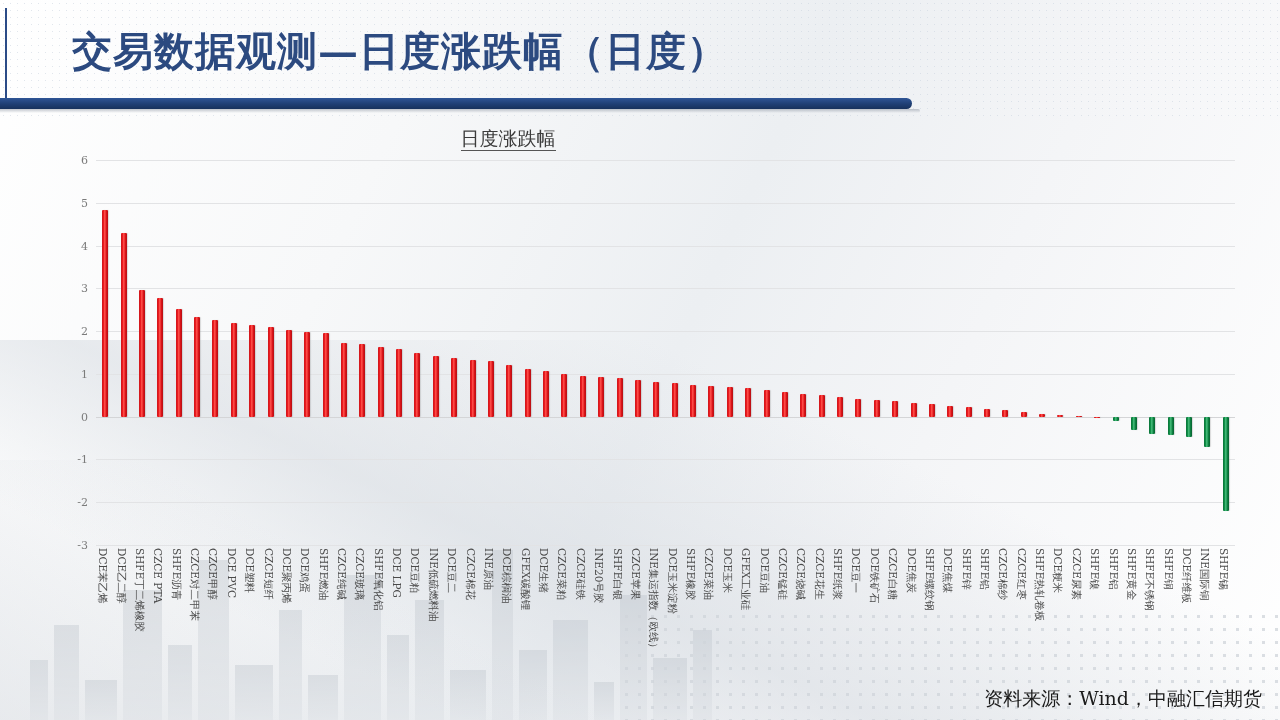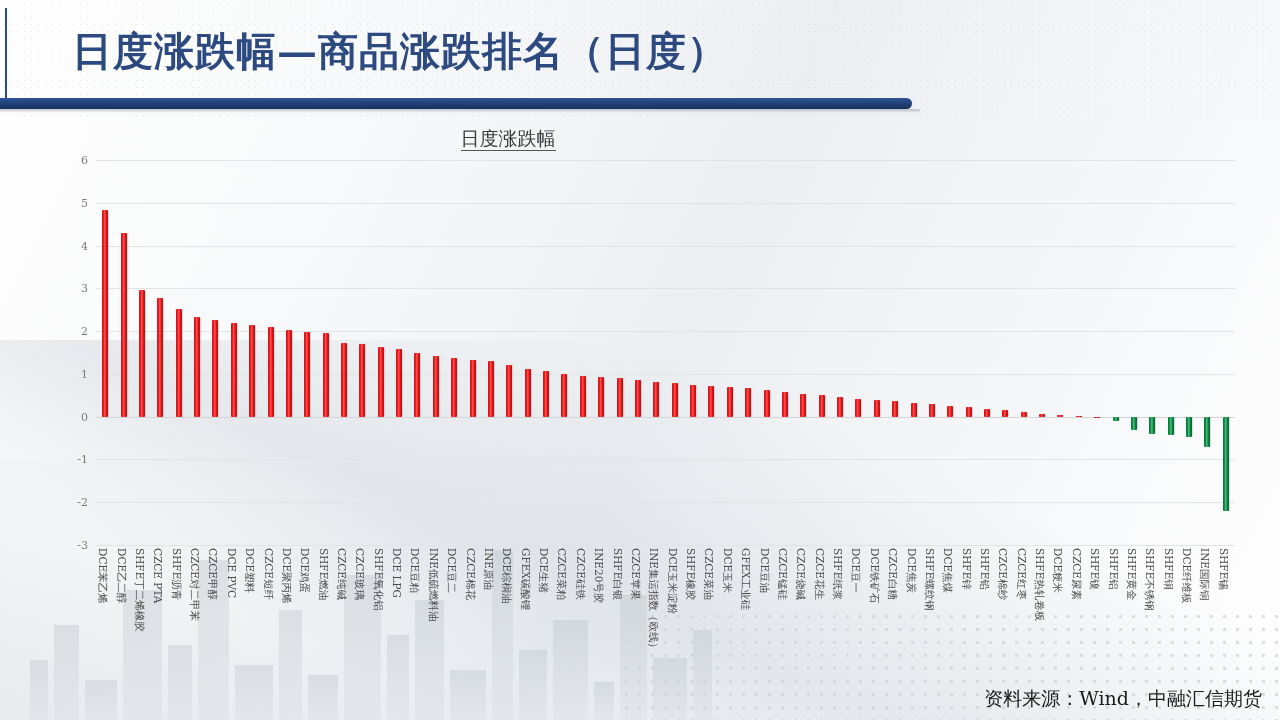--- a/index.html
+++ b/index.html
@@ -147,21 +147,21 @@
       <i style="left: 564px; width: 20px; height: 38px;"></i>
       <i style="left: 590px; width: 27px; height: 125px;"></i>
       <i style="left: 623px; width: 34px; height: 62px;"></i>
       <i style="left: 663px; width: 19px; height: 90px;"></i>
     </div>
   <div class="bg-dots2"></div>
 
   <div id="header">
     <div class="left-rule"></div>
     <div class="title-bar-tail"></div>
-    <div class="title">日度涨跌幅—商品涨跌排名（日度）</div>
+    <div class="title">交易数据观测—日度涨跌幅（日度）</div>
     <div class="title-bar"></div>
     <div class="title-bar-shadow"></div>
   </div>
 
   <div id="chart-title">
     <span>日度涨跌幅</span>
   </div>
 
   <div id="plot-wrap">
     <div id="ylabels">

